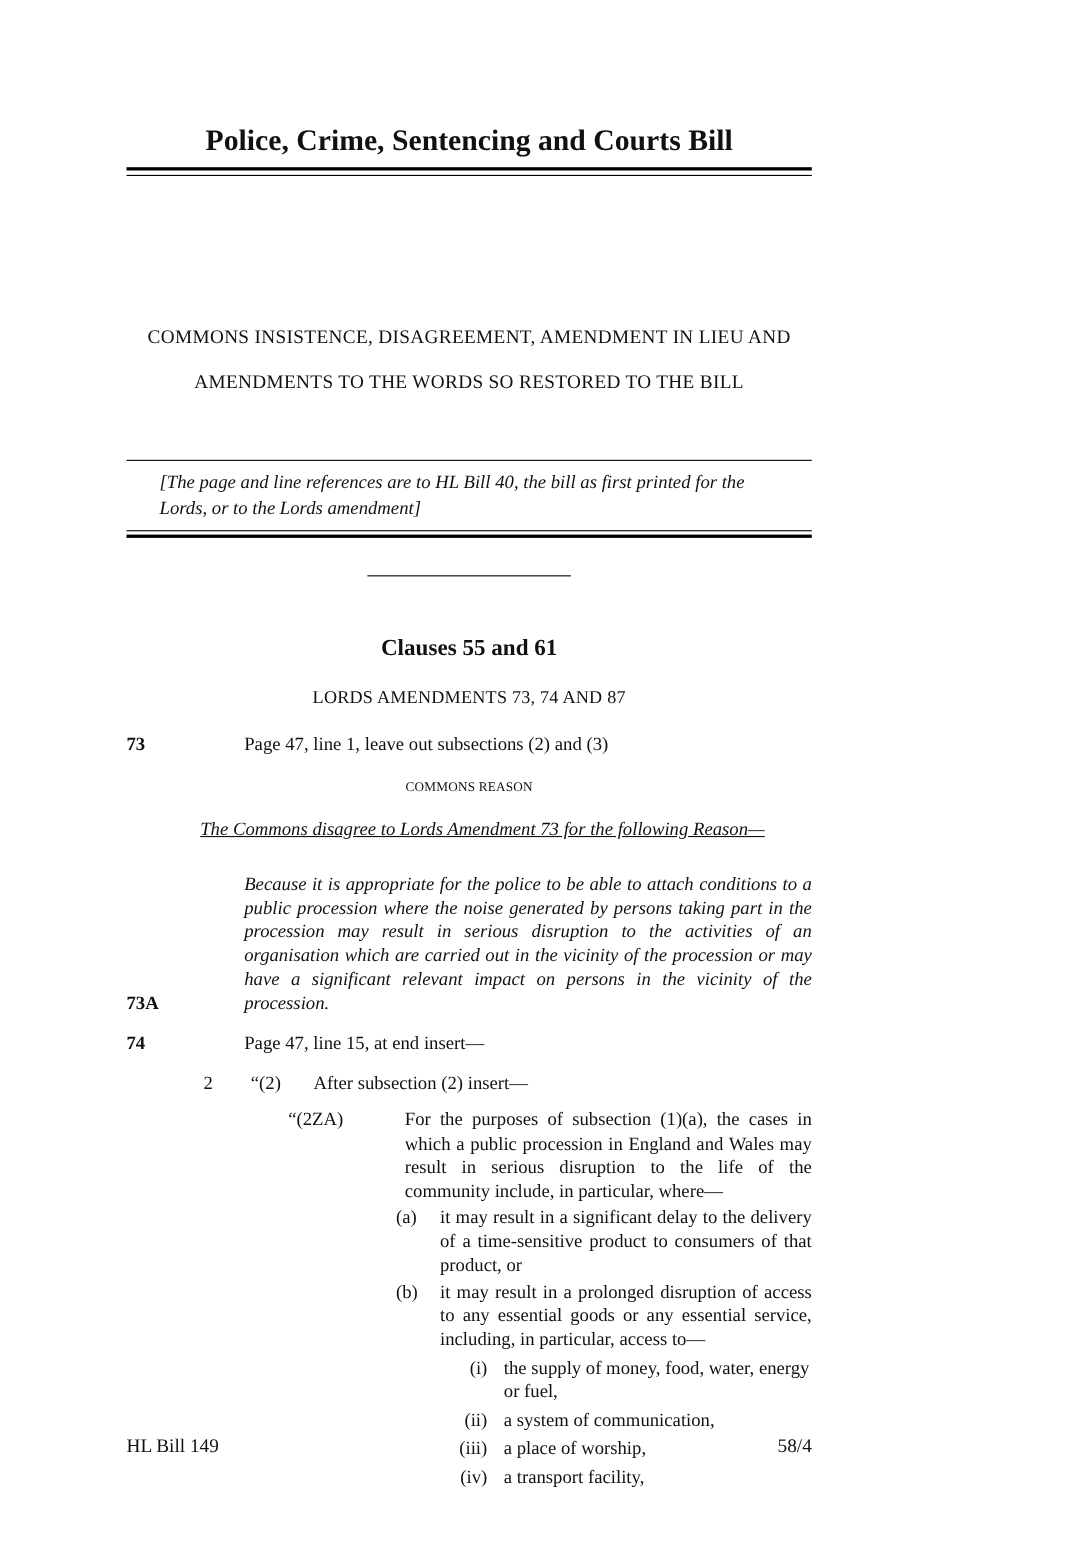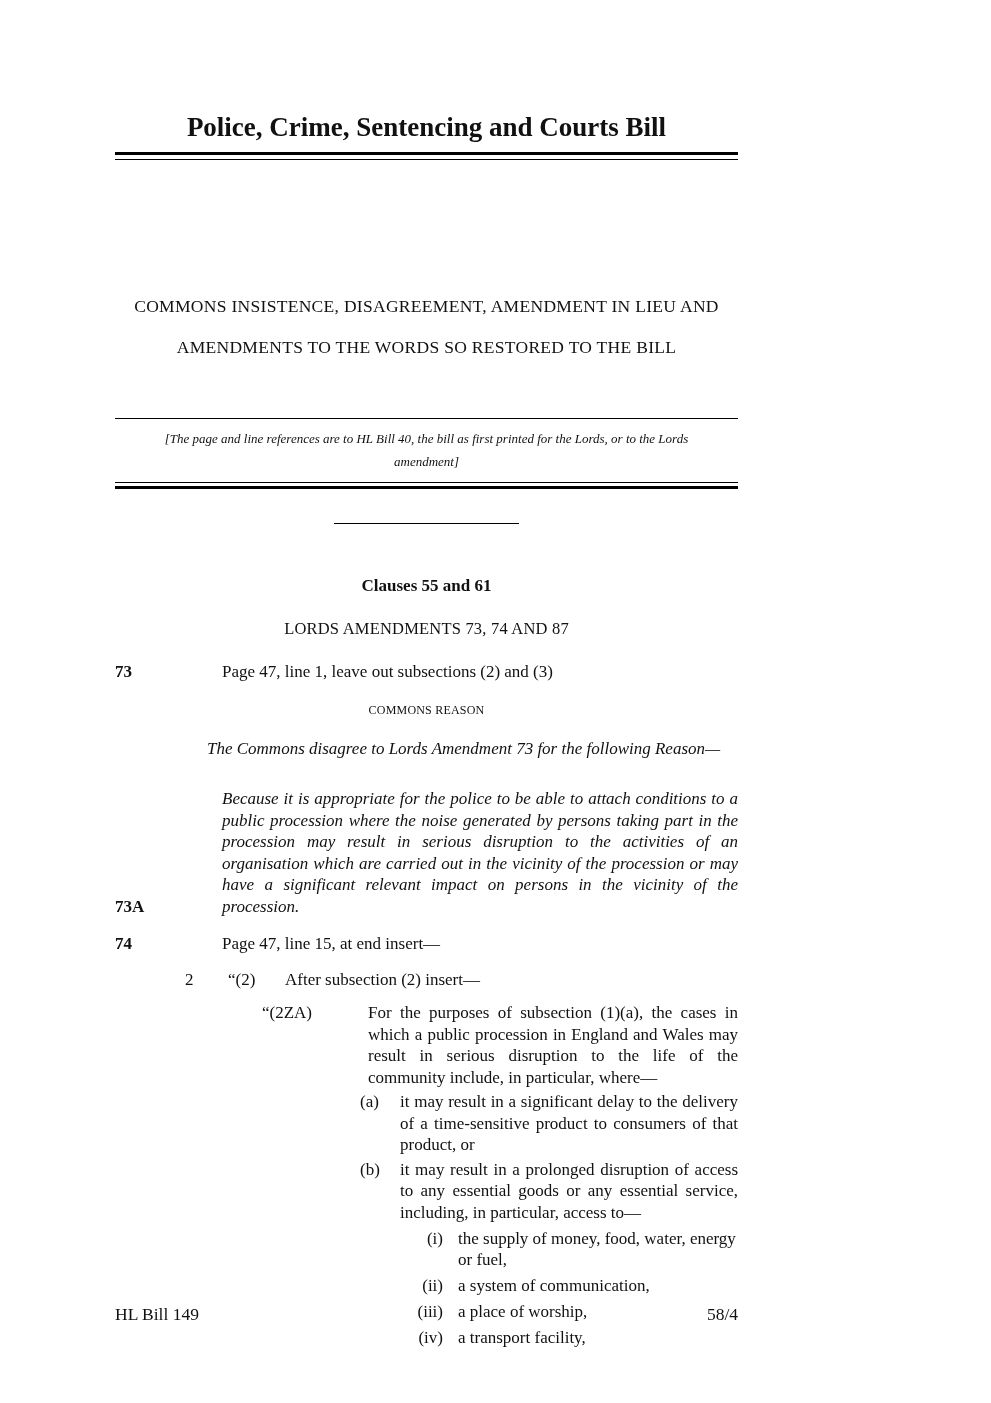--- a/index.html
+++ b/index.html
@@ -32,39 +32,38 @@
     text-align: center;
     font-size: 17.5px;
     line-height: 41px;
     letter-spacing: 0.3px;
   }
 
   .ref-box {
     margin-top: 50px;
     border-top: 1px solid #000;
     padding: 8px 30px 9px 30px;
-    text-align: center;
     font-style: italic;
-    font-size: 13px;
+    font-size: 17px;
     line-height: 23px;
   }
   .ref-rule .rule-thick { margin-top: 3px; }
 
   .short-rule {
     margin: 34px auto 0 auto;
     width: 185px;
     height: 1px;
     background: #000;
   }
 
   .clauses-heading {
     margin-top: 52px;
     text-align: center;
     font-weight: bold;
-    font-size: 17px;
+    font-size: 21px;
   }
   .lords-heading {
     margin-top: 23px;
     text-align: center;
     font-size: 16.5px;
     letter-spacing: 0.2px;
   }
   .centered-heading {
     margin-top: 20px;
     text-align: center;
@@ -74,23 +73,24 @@
 
   .amend-row { display: flex; line-height: 21.5px; }
   .amend-num { flex: none; width: 107px; font-weight: bold; }
   .amend-text { flex: 1; }
   .row-73  { margin-top: 22px; }
   .row-74  { margin-top: 16px; }
   .row-73a { margin-top: 29px; align-items: flex-end; }
 
   .reason-intro {
     margin-top: 20px;
-    margin-left: 92px;
+    margin-left: 67px;
     font-style: italic;
     line-height: 21.5px;
+    text-decoration: underline;
   }
   .italic-just {
     font-style: italic;
     text-align: justify;
   }
 
   .item2-row { display: flex; margin-left: 70px; margin-top: 14px; line-height: 21.5px; }
   .item2-num { flex: none; width: 43px; }
   .item2-q   { flex: none; width: 57px; }
   .item2-text{ flex: 1; }

